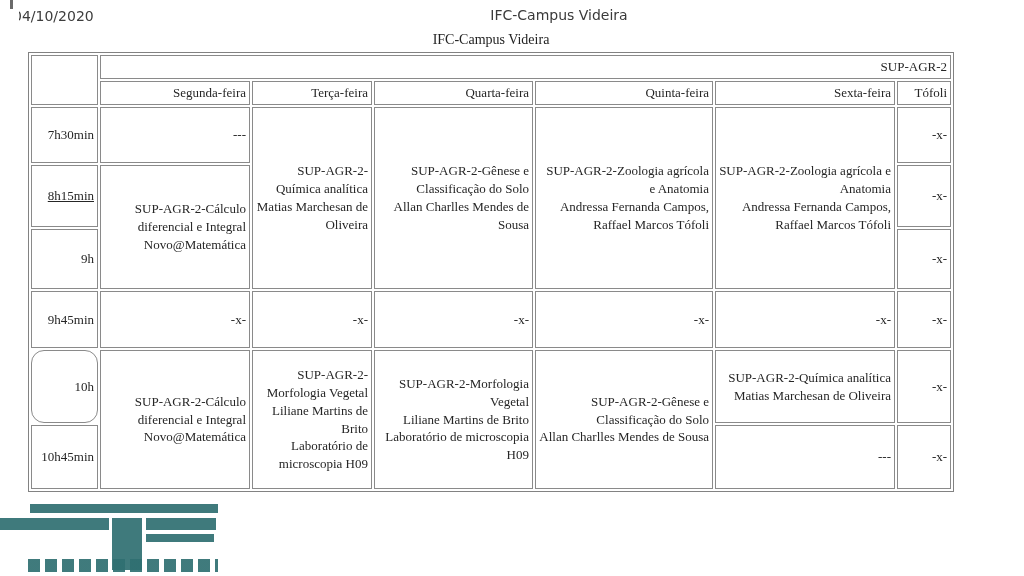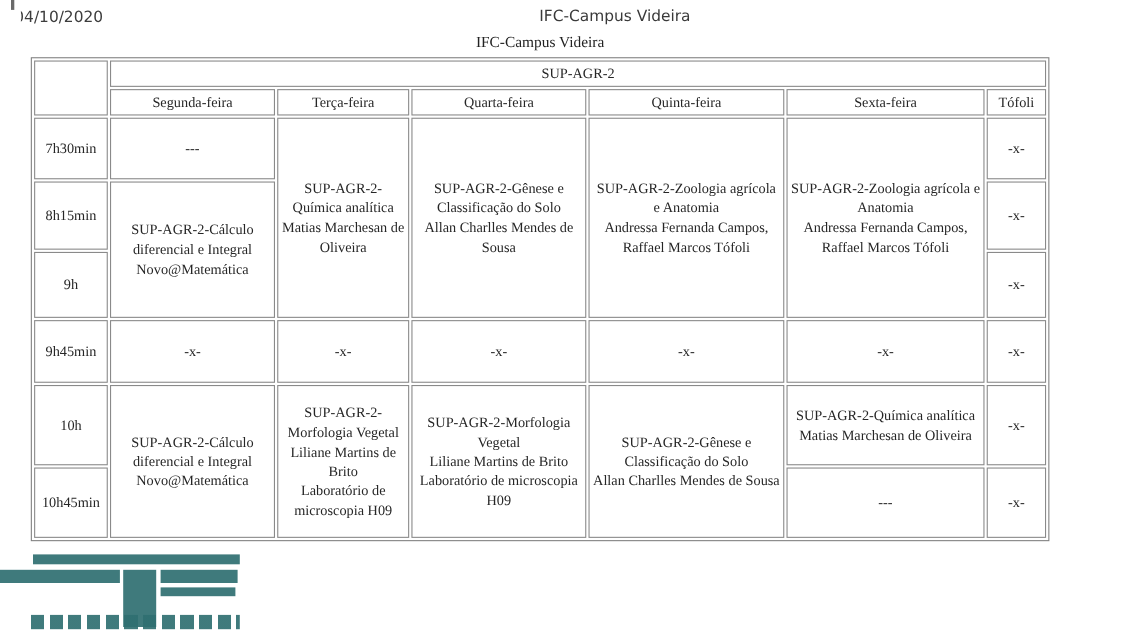--- a/index.html
+++ b/index.html
@@ -26,30 +26,30 @@
     font-family:"Liberation Serif", serif;font-size:14px;color:#222;
   }
   
   table.schedule{
     position:absolute;left:28px;top:52px;
     width:924px;table-layout:fixed;
     border:1px solid #828282;border-spacing:2px;background:#fff;
   }
   table.schedule td, table.schedule th{
     border:1px solid #8a8a8a;background:#fff;
-    text-align:center;vertical-align:middle;
+    text-align:right;vertical-align:middle;
     font-size:13px;font-weight:normal;
     padding:1px 3px;overflow:hidden;
   }
   th.group{font-weight:bold;font-size:13.5px;height:20px;}
   th.day{font-weight:bold;font-size:13.5px;height:20px;}
   th.time{font-weight:bold;font-size:13.5px;margin-top:40px;}
   td.course{line-height:1.38;white-space:pre-line;}
-  .rh1{height:52px;} .rh2{height:58px;} .rh3{height:56px;}
-  .rh4{height:53px;} .rh5{height:69px;} .rh6{height:60px;}
+  .rh1{height:52px;} .rh2{height:58px;text-decoration:underline;} .rh3{height:56px;}
+  .rh4{height:53px;} .rh5{height:69px;border-radius:13px;} .rh6{height:60px;}
   
   .artifact{position:absolute;left:0;top:0;width:0;height:0;}
   .artifact div{position:absolute;background:#2f6f71;opacity:.92;}
   .a-bar1{left:30px;top:504px;width:188px;height:9px;}
   .a-bar2{left:0px;top:518px;width:109px;height:12px;}
   .a-block{left:112px;top:518px;width:30px;height:52px;}
   .a-bar3{left:146px;top:518px;width:70px;height:12px;}
   .a-bar4{left:146px;top:534px;width:68px;height:8px;}
   .a-dots{left:28px;top:559px;width:190px;height:13px;background:transparent !important;
     background-image:repeating-linear-gradient(90deg,#2f6f71 0,#2f6f71 12px,transparent 12px,transparent 17px) !important;}

